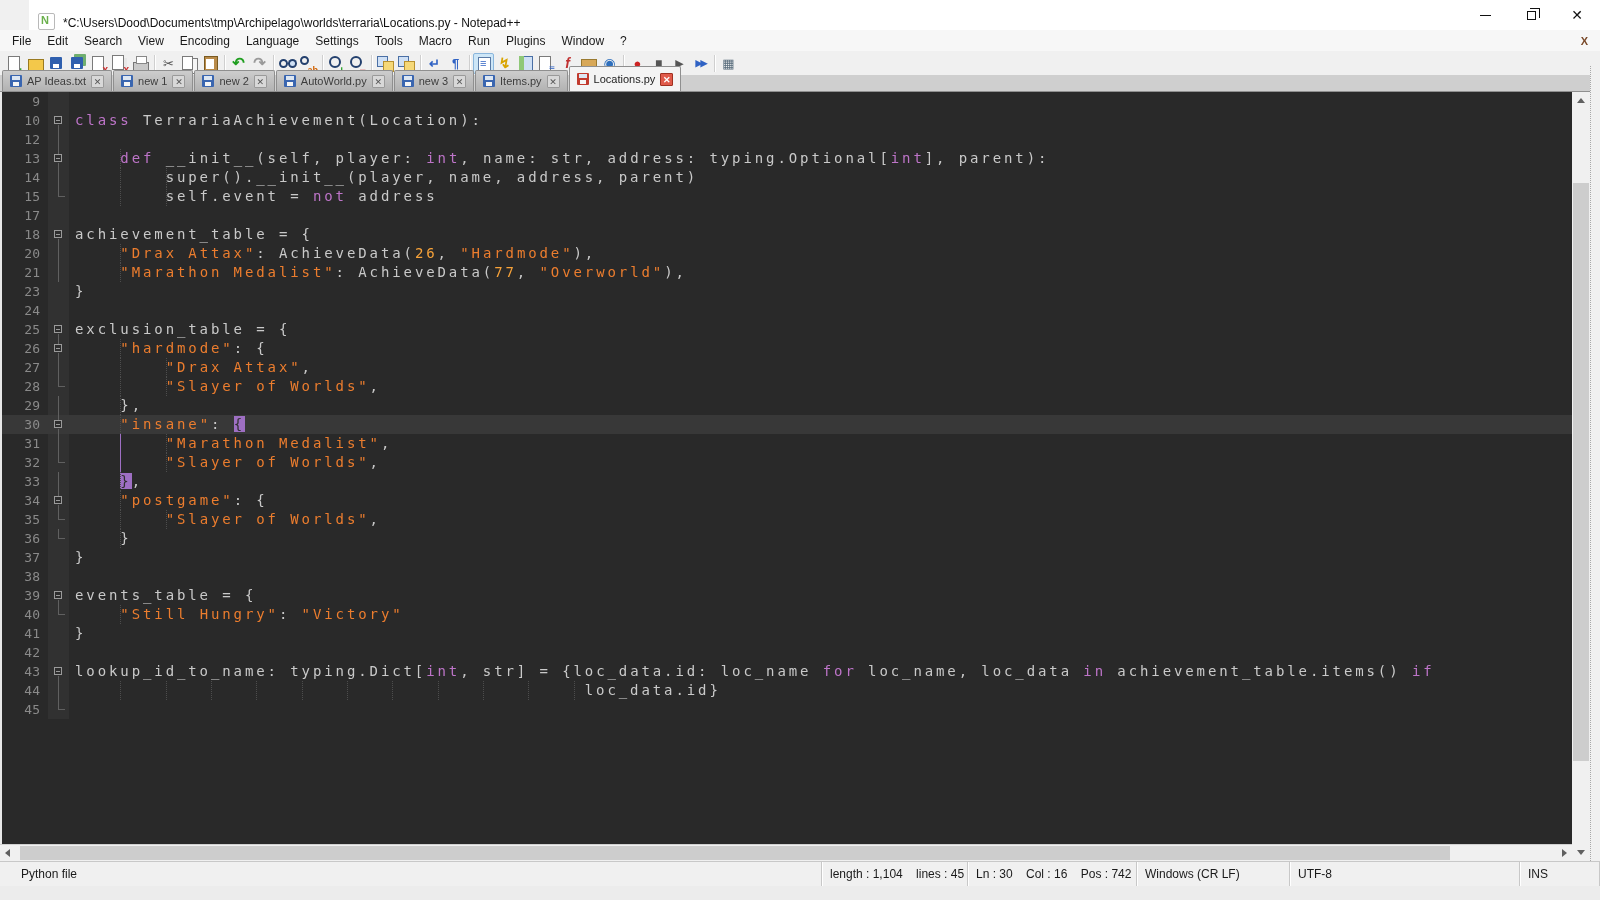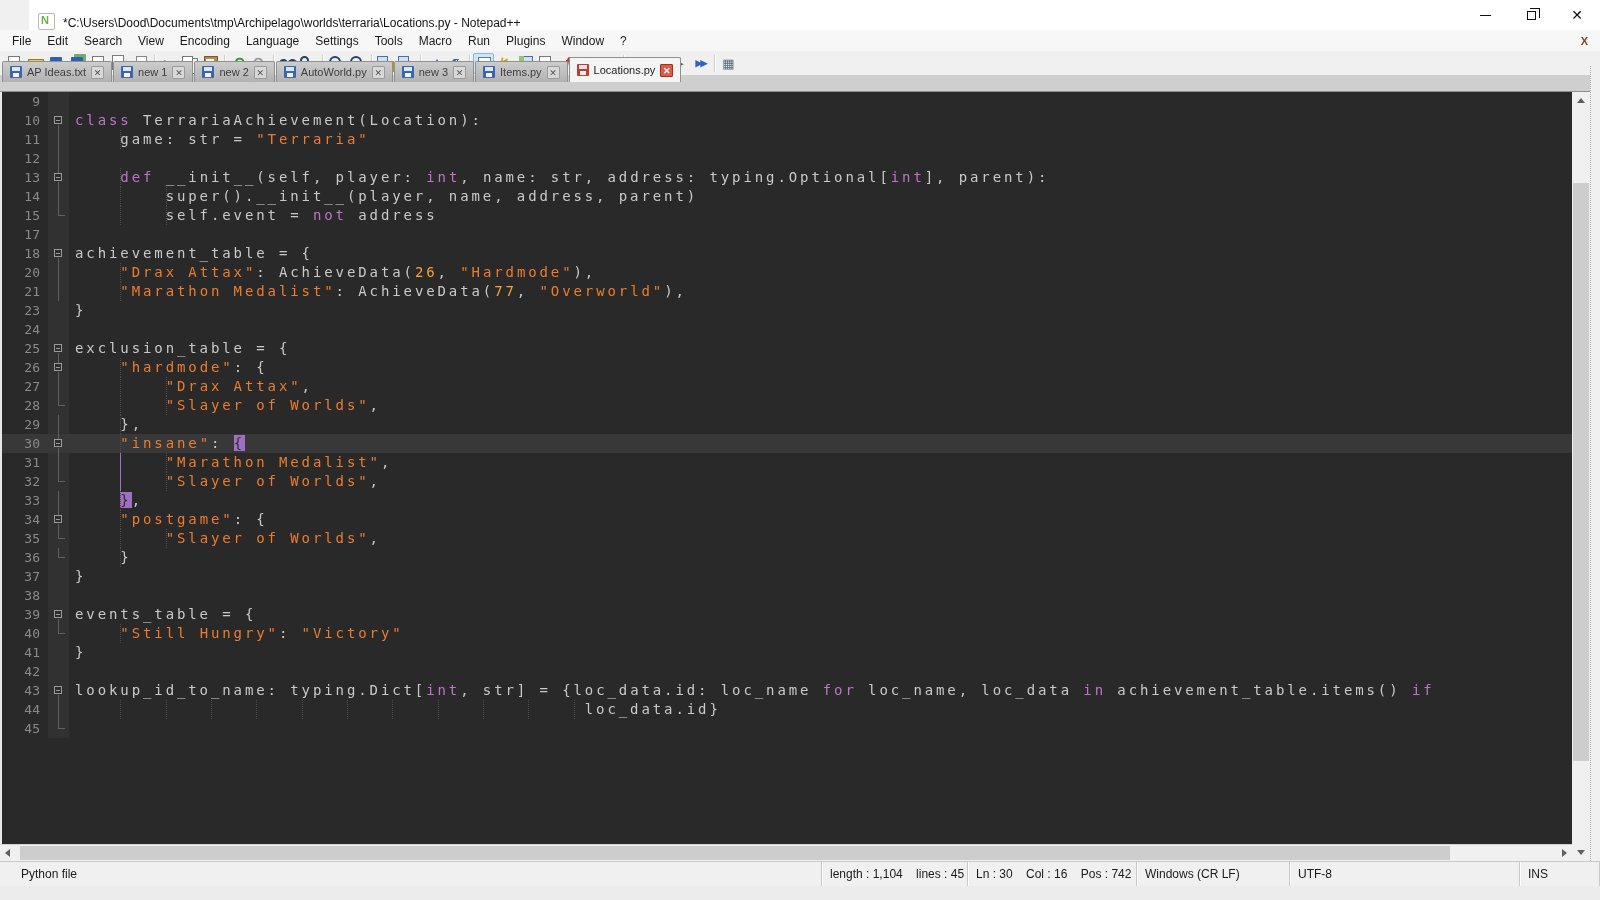--- a/index.html
+++ b/index.html
@@ -77,21 +77,21 @@
   .i-eye { color:#2e6fbd; font-size:14px; }
   .i-rec { color:#cc2222; font-size:13px; }
   .i-stop { color:#555; font-size:12px; }
   .i-play { color:#555; font-size:11px; }
   .i-ff { color:#2f62c4; font-size:9px; letter-spacing:-2px; font-weight:bold; }
   .i-grid { color:#566a7a; font-size:13px; }
 
   
   .tabbar { position:absolute; top:75px; left:0; right:0; height:17px; background:#cfcfcf;
     border-bottom:1px solid #8f8f8f; }
-  .tabs { position:absolute; left:2px; bottom:9px; display:flex; align-items:flex-end; height:26px; }
+  .tabs { position:absolute; left:2px; bottom:0; display:flex; align-items:flex-end; height:26px; }
   .tab { display:flex; align-items:center; gap:5px; height:21px; padding:0 7px;
     background:linear-gradient(#cdcdcd,#b2b2b2); border:1px solid #8f8f8f; border-bottom:none;
     margin-right:1px; font-size:11px; color:#3c3c3c; border-radius:2px 2px 0 0; }
   .tab.active { height:25px; background:#f4f4f4; color:#222; position:relative; }
   .tfd { width:12px; height:12px; border-radius:1px; position:relative; flex:0 0 auto; }
   .tfd::before { content:""; position:absolute; left:2px; top:1px; width:8px; height:4px; background:#dce6f2; }
   .tfd::after { content:""; position:absolute; left:3px; bottom:1px; width:6px; height:4px; background:#f5f5f5; }
   .tfd.saved { background:#3a66b0; }
   .tfd.modified { background:#c23b2e; }
   .tx { width:13px; height:13px; font-size:9px; line-height:12px; text-align:center;
@@ -281,27 +281,20 @@
       </div>
       <div class="row">
         <span class="lnum">10</span>
         <span class="fold">
           <span class="fstem bot"></span>
           <span class="fbox"></span>
         </span>
         <span class="code"><span class="tk-k">class</span><span class="tk-d"> TerrariaAchievement(Location):</span></span>
       </div>
       <div class="row">
-        <span class="lnum">11</span>
-        <span class="fold">
-          <span class="fstem full"></span>
-        </span>
-        <span class="code"><span class="guide" style="left: 51.32px;"></span><span class="tk-d">    game: str = </span><span class="tk-s">"Terraria"</span></span>
-      </div>
-      <div class="row">
         <span class="lnum">12</span>
         <span class="fold">
           <span class="fstem full"></span>
         </span>
         <span class="code"></span>
       </div>
       <div class="row">
         <span class="lnum">13</span>
         <span class="fold">
           <span class="fstem tbox"></span>

